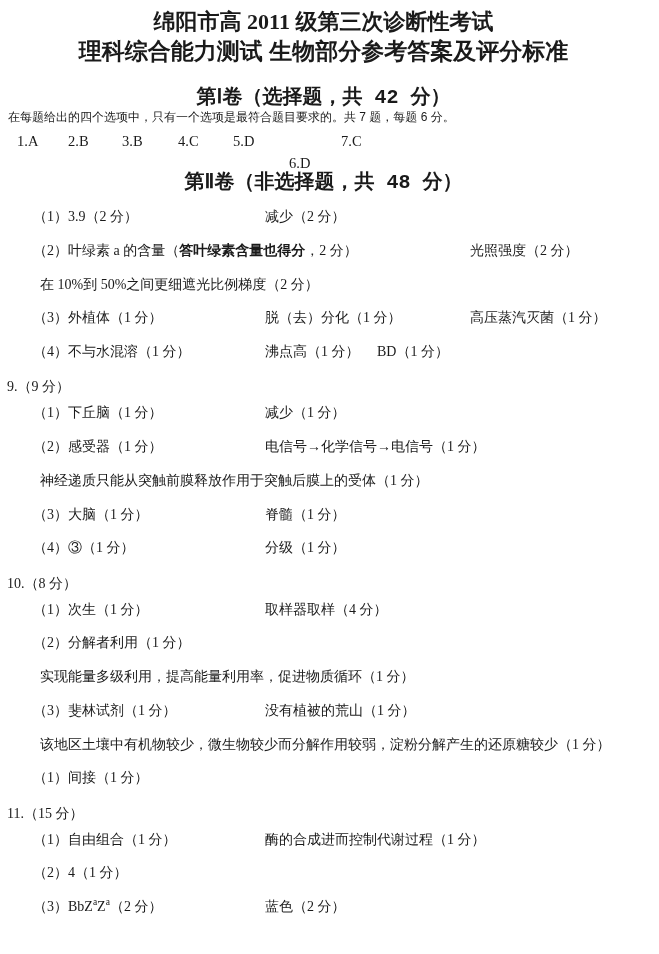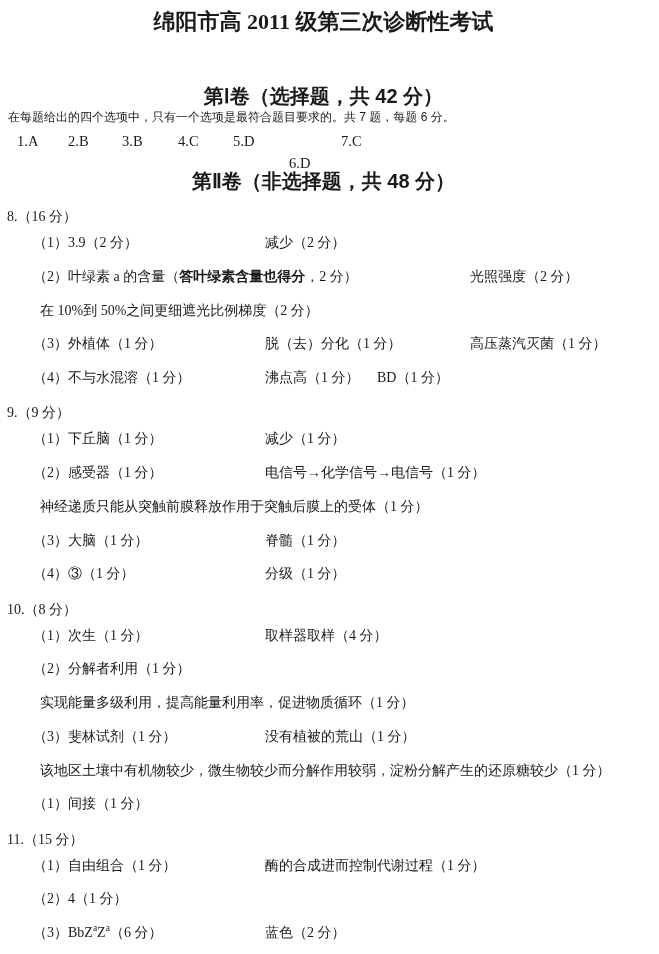--- a/index.html
+++ b/index.html
@@ -21,21 +21,21 @@
   .title2 {
     position: absolute; top: 36px; left: 0; right: 0;
     text-align: center;
     font-size: 23px; font-weight: bold;
     font-family: "Liberation Sans", "DejaVu Sans", sans-serif;
   }
   .sec-head {
     position: absolute; left: 0; right: 0;
     text-align: center;
     font-size: 20px; font-weight: bold;
-    font-family: Liberation Sans, sans-serif;
+    font-family: Liberation Mono, monospace;
   }
   #sec1-head { top: 83px; }
   #sec2-head { top: 168px; }
   .instructions {
     position: absolute; top: 109px; left: 8px; right: 4px;
     font-size: 12px;
     font-family: "Liberation Sans", "DejaVu Sans", sans-serif;
   }
   .answers-row {
     position: absolute; top: 133px; left: 0; width: 100%; height: 18px;
@@ -67,41 +67,39 @@
     font-family: "Liberation Sans", "DejaVu Sans", sans-serif;
     font-weight: bold;
   }
   sup { font-size: 9.5px; line-height: 0; }
 </style>
 </head>
 <body>
 
 <div class="page">
   <div class="title1">绵阳市高 2011 级第三次诊断性考试</div>
+  <div class="title2">理科综合能力测试 生物部分参考答案及评分标准</div>
 
   <div class="sec-head" id="sec1-head">第Ⅰ卷（选择题，共 42 分）</div>
   <div class="instructions">在每题给出的四个选项中，只有一个选项是最符合题目要求的。共 7 题，每题 6 分。</div>
 
   <div class="answers-row">
     <span>1.A</span>
     <span>2.B</span>
     <span>3.B</span>
     <span>4.C</span>
     <span>5.D</span>
     <span>6.D</span>
     <span>7.C</span>
   </div>
 
   <div class="sec-head" id="sec2-head">第Ⅱ卷（非选择题，共 48 分）</div>
 
   <div id="questions">
       <div class="q-block">
-        <div class="q-line qnum">
-          <span class="cell c-num">8.（16 分）</span>
-        </div>
         <div class="q-line">
           <span class="cell c-item"><span>（1）3.9（2 分）</span></span>
           <span class="cell c-col2"><span>减少（2 分）</span></span>
         </div>
         <div class="q-line">
           <span class="cell c-item"><span>（2）叶绿素 a 的含量（</span><b class="hei">答叶绿素含量也得分</b><span>，2 分）</span></span>
           <span class="cell c-col3"><span>光照强度（2 分）</span></span>
         </div>
         <div class="q-line">
           <span class="cell c-cont"><span>在 10%到 50%之间更细遮光比例梯度（2 分）</span></span>
@@ -171,18 +169,18 @@
           <span class="cell c-num">11.（15 分）</span>
         </div>
         <div class="q-line">
           <span class="cell c-item"><span>（1）自由组合（1 分）</span></span>
           <span class="cell c-col2"><span>酶的合成进而控制代谢过程（1 分）</span></span>
         </div>
         <div class="q-line">
           <span class="cell c-item"><span>（2）4（1 分）</span></span>
         </div>
         <div class="q-line">
-          <span class="cell c-item"><span>（3）BbZ</span><sup>a</sup><span>Z</span><sup>a</sup><span>（6 分）</span></span>
+          <span class="cell c-item"><span>（3）BbZ</span><sup>a</sup><span>Z</span><sup>a</sup><span>（2 分）</span></span>
           <span class="cell c-col2"><span>蓝色（2 分）</span></span>
         </div>
       </div>
     </div>
 </div>
 
 </body></html>

